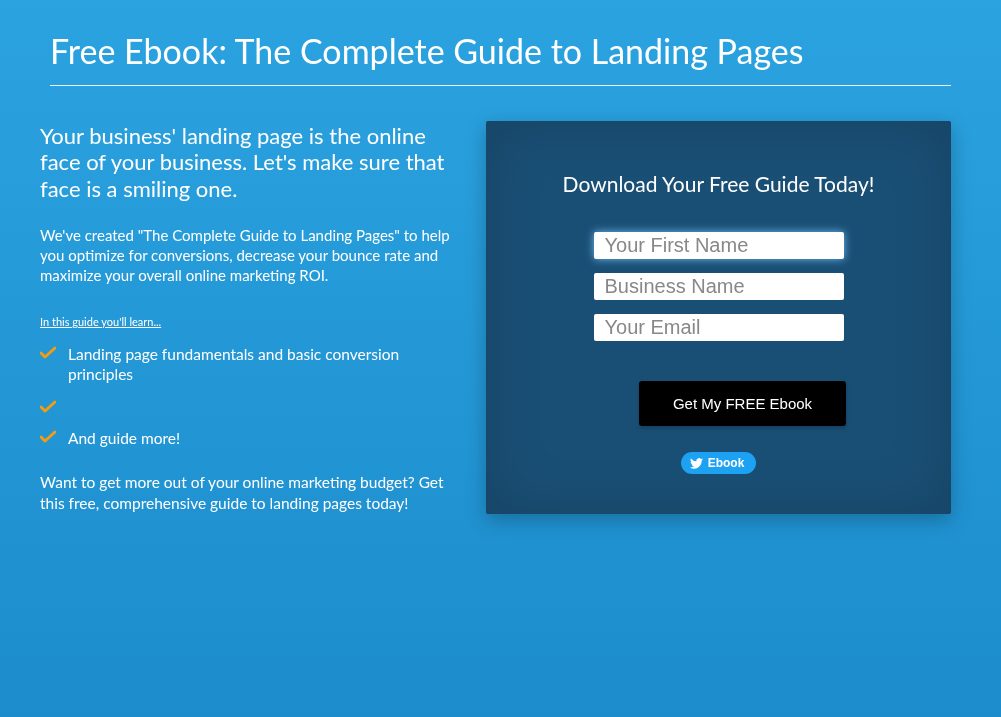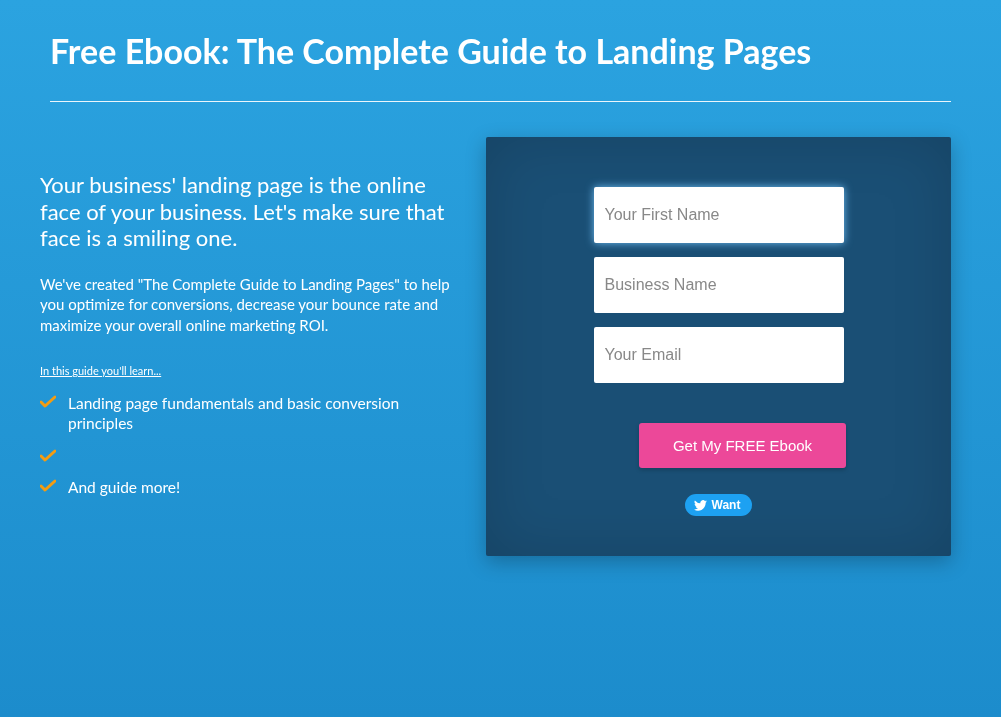--- a/index.html
+++ b/index.html
@@ -6,33 +6,33 @@
     body {
       font-family: "Lato", "Helvetica Neue", Arial, sans-serif;
       background: linear-gradient(180deg, #2ba3e0 0%, #1c8ccc 100%);
       min-height: 717px;
       width: 1001px;
       color: #fff;
       padding: 30px 50px 40px 40px;
     }
     .page-title {
       font-size: 34px;
-      font-weight: 700;
-      margin-bottom: 30px;
+      font-weight: 400;
+      margin-bottom: 14px;
       margin-left: 10px;
     }
     .hr {
       border: none;
       border-top: 1px solid rgba(255,255,255,0.9);
       margin: 0 0 35px 10px;
     }
     .cols {
       display: flex;
       gap: 30px;
-      align-items: center;
+      align-items: flex-end;
     }
     .left {
       flex: 1;
       max-width: 420px;
     }
     .lead {
       font-size: 22px;
       line-height: 1.22;
       font-weight: 400;
       margin-bottom: 22px;
@@ -81,36 +81,36 @@
     }
     .form-heading {
       font-size: 21px;
       font-weight: 400;
       margin-bottom: 36px;
     }
     .field {
       display: block;
       width: 250px;
       margin: 0 auto 14px;
-      padding: 19px 11px;
+      padding: 2px 11px;
       border: none;
       border-radius: 2px;
-      font-size: 16px;
+      font-size: 20px;
       color: #555;
       background: #fff;
       outline: none;
     }
     .field.focused {
       box-shadow: 0 0 8px rgba(120,200,255,0.9);
     }
     .field::placeholder { color: #888; }
     .cta {
       display: inline-block;
       margin-top: 26px;
-      background: #ec4899;
+      background: #000000;
       color: #fff;
       border: none;
       padding: 14px 34px;
       font-size: 15px;
       border-radius: 3px;
       cursor: pointer;
       box-shadow: 0 2px 4px rgba(0,0,0,0.2);
       margin-left: 48px;
     }
     .tweet {
@@ -161,37 +161,39 @@
       <li>
         <span class="check">
           <svg width="16" height="14" viewBox="0 0 16 14">
               <path d="M1 7 L5 11 L15 2" stroke="#f39c12" stroke-width="3" fill="none" stroke-linecap="round" stroke-linejoin="round"></path>
             </svg>
         </span>
         <span>And guide more!</span>
       </li>
     </ul>
 
+    <p class="closing">Want to get more out of your online marketing budget? Get this free, comprehensive guide to landing pages today!</p>
   </div>
 
   <div class="right">
     <div class="form-card">
+      <h2 class="form-heading">Download Your Free Guide Today!</h2>
 
       <input class="field focused" type="text" placeholder="Your First Name" style="">
       <input class="field" type="text" placeholder="Business Name" style="">
       <input class="field" type="email" placeholder="Your Email" style="">
 
       <button class="cta">Get My FREE Ebook</button>
 
       <div>
         <button class="tweet">
           <span>
             <svg width="13" height="11" viewBox="0 0 24 20">
                 <path fill="#fff" d="M24 2.37a9.86 9.86 0 0 1-2.83.78A4.94 4.94 0 0 0 23.34.36a9.87 9.87 0 0 1-3.13 1.2A4.92 4.92 0 0 0 11.8 6.04 13.96 13.96 0 0 1 1.67.9a4.92 4.92 0 0 0 1.52 6.57 4.9 4.9 0 0 1-2.23-.62v.06a4.93 4.93 0 0 0 3.95 4.83 4.95 4.95 0 0 1-2.22.08 4.93 4.93 0 0 0 4.6 3.42A9.87 9.87 0 0 1 0 17.28a13.93 13.93 0 0 0 7.55 2.21c9.06 0 14.01-7.5 14.01-14.01 0-.21 0-.42-.02-.63A10 10 0 0 0 24 2.37z"></path>
               </svg>
           </span>
-          <span>Want</span>
+          <span>Ebook</span>
         </button>
       </div>
     </div>
   </div>
 
 </div>
 
 </body></html>

